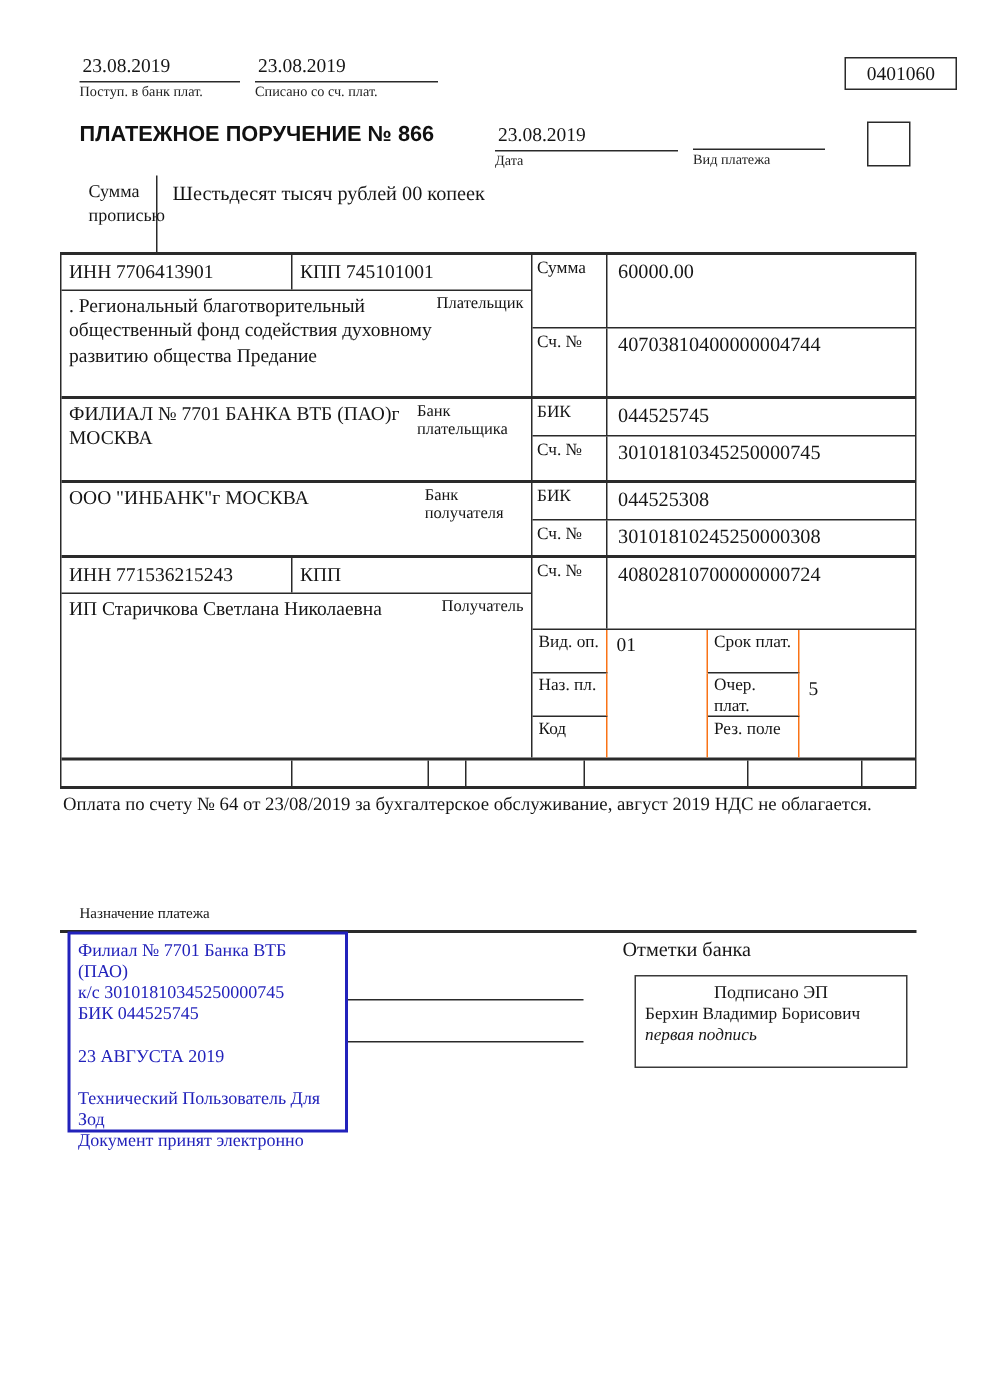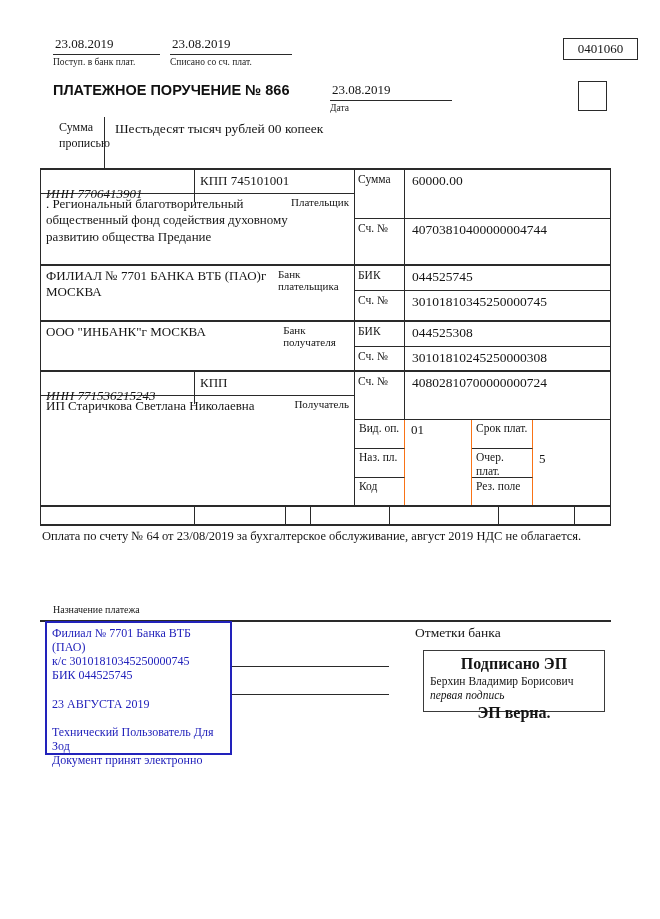--- a/index.html
+++ b/index.html
@@ -29,21 +29,21 @@
   
   .ptable {
     position:absolute; left:40px; top:168px; width:571px;
     border:1.5px solid #2a2a2a; border-top-width:2px; border-bottom-width:2px;
   }
   .sec { display:flex; border-top:2px solid #2a2a2a; }
   .sec:first-child { border-top:none; }
   .sec-left { width:314px; border-right:1px solid #2a2a2a; display:flex; flex-direction:column; }
   .sec-right { flex:1; display:flex; flex-direction:column; }
   .inn-row { display:flex; height:24px; border-bottom:1px solid #2a2a2a; }
-  .inn-cell { width:154px; border-right:1px solid #2a2a2a; padding:16px 5px;font-style:italic; }
+  .inn-cell { width:154px; border-right:1px solid #2a2a2a; padding:3px 5px; }
   .kpp-cell { flex:1; padding:3px 5px; }
   .name-area { flex:1; display:flex; flex-direction:row; justify-content:space-between; padding:2px 5px 1px 5px; }
   .party-name { font-size:13px; line-height:1.25; width:280px; }
   .section-label { font-size:11px; padding-bottom:1px; }
   .r-row { display:flex; }
   .r-row.bordered { border-bottom:1px solid #2a2a2a; }
   .r-label { width:50px; border-right:1px solid #2a2a2a; padding:3px 3px; font-size:11.5px; }
   .r-value { flex:1; padding:3px 7px; font-size:13.5px; }
   .h49 { height:49px; } .h25 { height:25px; } .grow { flex:1; }
   
@@ -68,21 +68,21 @@
   }
   .stamp-line { min-height:14px; }
   .sig-header { position:absolute; left:235px; top:625px; width:155px; text-align:center; font-size:13.5px; }
   .sig-line1 { position:absolute; left:232px; top:666px; width:157px; border-top:1.5px solid #2a2a2a; }
   .sig-line2 { position:absolute; left:232px; top:694px; width:157px; border-top:1.5px solid #2a2a2a; }
   .marks-header { position:absolute; left:415px; top:625px; width:195px; font-size:13.5px; }
   .marks-box {
     position:absolute; left:423px; top:650px; width:182px; height:62px;
     border:1.5px solid #3a3a3a; padding:3px 6px; font-size:11.5px; line-height:1.25;
   }
-  .marks-box .bold-center { font-weight:bold; text-align:center; font-size:16px; }
+  .marks-box .bold-center { font-weight:normal; text-align:center; font-size:12px; }
   .marks-box .italic { font-style:italic; }
 </style>
 </head>
 <body>
 
 <div class="sheet">
 
   <div class="u-field" style="left:53px; top:36px; width:107px;">
     <div class="u-value">23.08.2019</div>
     <div class="u-label">Поступ. в банк плат.</div>
@@ -90,20 +90,24 @@
   <div class="u-field" style="left:170px; top:36px; width:122px;">
     <div class="u-value">23.08.2019</div>
     <div class="u-label">Списано со сч. плат.</div>
   </div>
   <div class="form-code-box">0401060</div>
 
   <div class="page-title">ПЛАТЕЖНОЕ ПОРУЧЕНИЕ № 866</div>
   <div class="u-field" style="left:330px; top:82px; width:122px;">
     <div class="u-value">23.08.2019</div>
     <div class="u-label">Дата</div>
+  </div>
+  <div class="u-field" style="left:462px; top:82px; width:88px;">
+    <div class="u-value"></div>
+    <div class="u-label">Вид платежа</div>
   </div>
   <div class="small-box"></div>
 
   <div class="aw-label">Сумма прописью</div>
   <div class="aw-divider"></div>
   <div class="aw-value">Шестьдесят тысяч рублей 00 копеек</div>
 
   <div class="ptable">
 
     <div class="sec" style="height:94px;">
@@ -228,16 +232,15 @@
   </div>
 
   <div class="sig-line1"></div>
   <div class="sig-line2"></div>
 
   <div class="marks-header">Отметки банка</div>
   <div class="marks-box">
     <div class="bold-center">Подписано ЭП</div>
     <div>Берхин Владимир Борисович</div>
     <div class="italic">первая подпись</div>
-    <div class="bold-center">ЭП верна.</div>
   </div>
 
 </div>
 
 </body></html>

